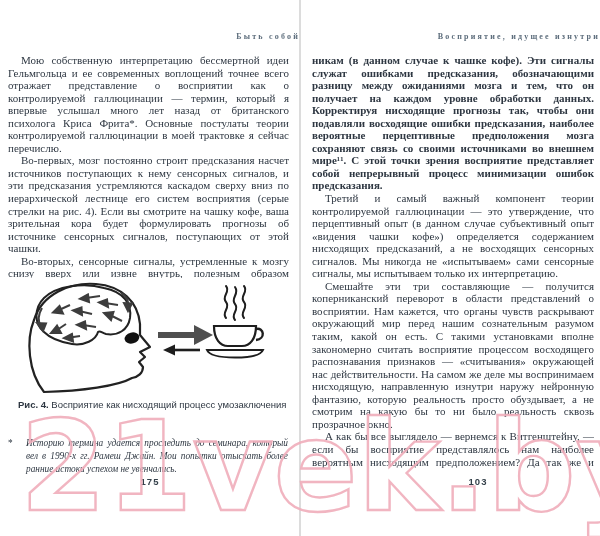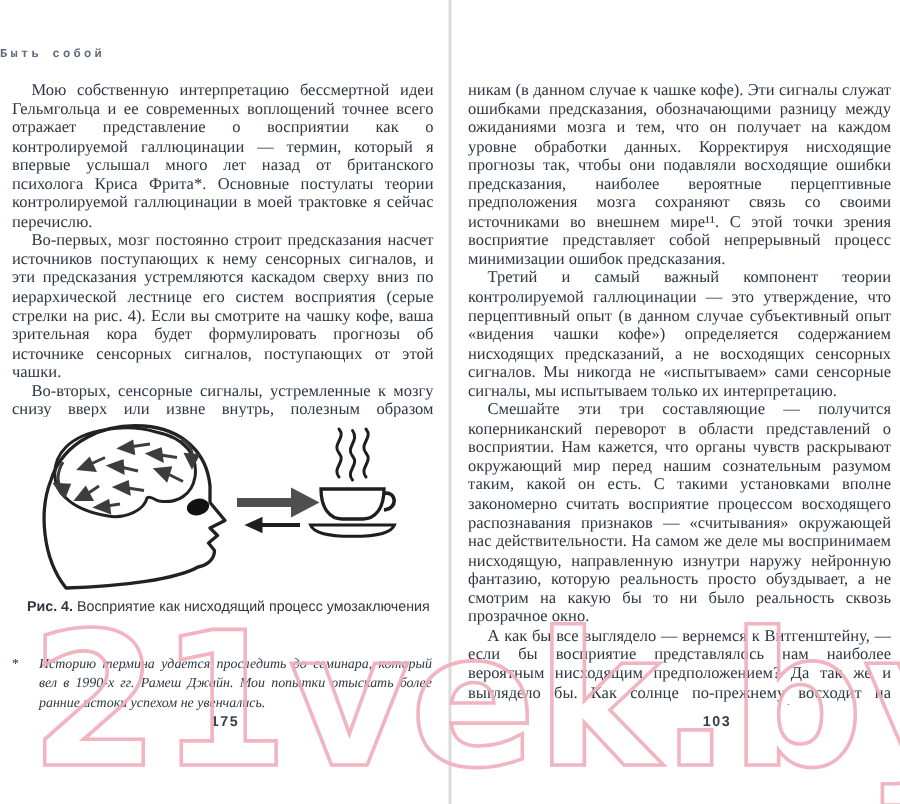--- a/index.html
+++ b/index.html
@@ -1,29 +1,29 @@
 <!DOCTYPE html>
 <html><head>
 <meta charset="utf-8">
 <style>
   html,body{margin:0;padding:0;background:#ffffff;}
   body{width:600px;height:536px;position:relative;overflow:hidden;
        font-family:"Liberation Serif",serif;color:#2e3742;}
   .spread{position:absolute;inset:0;background:#ffffff;}
   .gutter{position:absolute;left:299px;top:0;width:2px;height:536px;background:#dcdcdc;}
-  .running-head{position:absolute;top:32px;font-family:Liberation Mono, monospace;
-       font-size:8px;font-weight:bold;letter-spacing:2.2px;color:#5d6d7c;text-align:left;}
+  .running-head{position:absolute;top:32px;font-family:Liberation Serif, serif;
+       font-size:8px;font-weight:bold;letter-spacing:2.2px;color:#5d6d7c;text-align:right;}
   .rh-left{left:0;width:300px;}
   .rh-right{left:300px;width:300px;}
   .body-text{position:absolute;text-align:justify;font-size:11px;line-height:12.55px;
        overflow:hidden;}
   .bt-left{left:8px;top:54px;width:281px;height:224px;}
   .bt-right{left:312px;top:54px;width:282px;height:416px;}
   .body-text p{margin:0;text-indent:13px;}
-  .body-text p.no-indent{text-indent:0;}
+  .body-text p.no-indent{text-indent:0;font-weight:bold;}
   .figure{position:absolute;left:26px;top:280px;}
   .caption{position:absolute;left:18px;top:399px;width:278px;white-space:nowrap;overflow:hidden;
        font-family:"Liberation Sans",sans-serif;font-size:9.5px;color:#2e3742;}
   .caption b{font-weight:bold;}
   .footnote{position:absolute;left:8px;top:437px;width:280px;font-size:9.3px;line-height:13.2px;
        text-align:justify;}
   .footnote .marker{position:absolute;left:0;top:0;}
   .footnote .fn-text{display:block;margin-left:18px;font-style:italic;}
   .page-num{position:absolute;top:476px;font-family:"Liberation Sans",sans-serif;
        font-size:9.5px;font-weight:bold;letter-spacing:1px;color:#333f49;text-align:center;}
@@ -112,20 +112,21 @@
     <b>Рис. 4.</b><span> Восприятие как нисходящий процесс умозаключения</span>
   </div>
 
   <div class="footnote">
     <span class="marker">*</span>
     <span class="fn-text">Историю термина удается проследить до семинара, который вел в 1990-х гг. Рамеш Джайн. Мои попытки отыскать более ранние истоки успехом не увенчались.</span>
   </div>
 
   <div class="page-num pn-left">175</div>
 
+  <div class="running-head rh-right">Восприятие, идущее изнутри</div>
 
   <div class="body-text bt-right">
     <p class="no-indent">никам (в данном случае к чашке кофе). Эти сигналы служат ошибками предсказания, обозначающими разницу между ожиданиями мозга и тем, что он получает на каждом уровне обработки данных. Корректируя нисходящие прогнозы так, чтобы они подавляли восходящие ошибки предсказания, наиболее вероятные перцептивные предположения мозга сохраняют связь со своими источниками во внешнем мире¹¹. С этой точки зрения восприятие представляет собой непрерывный процесс минимизации ошибок предсказания.</p>
     <p>Третий и самый важный компонент теории контролируемой галлюцинации — это утверждение, что перцептивный опыт (в данном случае субъективный опыт «видения чашки кофе») определяется содержанием нисходящих предсказаний, а не восходящих сенсорных сигналов. Мы никогда не «испытываем» сами сенсорные сигналы, мы испытываем только их интерпретацию.</p>
     <p>Смешайте эти три составляющие — получится коперниканский переворот в области представлений о восприятии. Нам кажется, что органы чувств раскрывают окружающий мир перед нашим сознательным разумом таким, какой он есть. С такими установками вполне закономерно считать восприятие процессом восходящего распознавания признаков — «считывания» окружающей нас действительности. На самом же деле мы воспринимаем нисходящую, направленную изнутри наружу нейронную фантазию, которую реальность просто обуздывает, а не смотрим на какую бы то ни было реальность сквозь прозрачное окно.</p>
     <p>А как бы все выглядело — вернемся к Витгенштейну, — если бы восприятие представлялось нам наиболее вероятным нисходящим предположением? Да так же и выглядело бы. Как солнце по-прежнему восходит на востоке и заходит на западе, даже если бы восприятие казалось нам контролируемой галлюцинацией, чашка кофе на столе — то есть совокупность чьего</p>
   </div>
 
   <div class="page-num pn-right">103</div>
 

